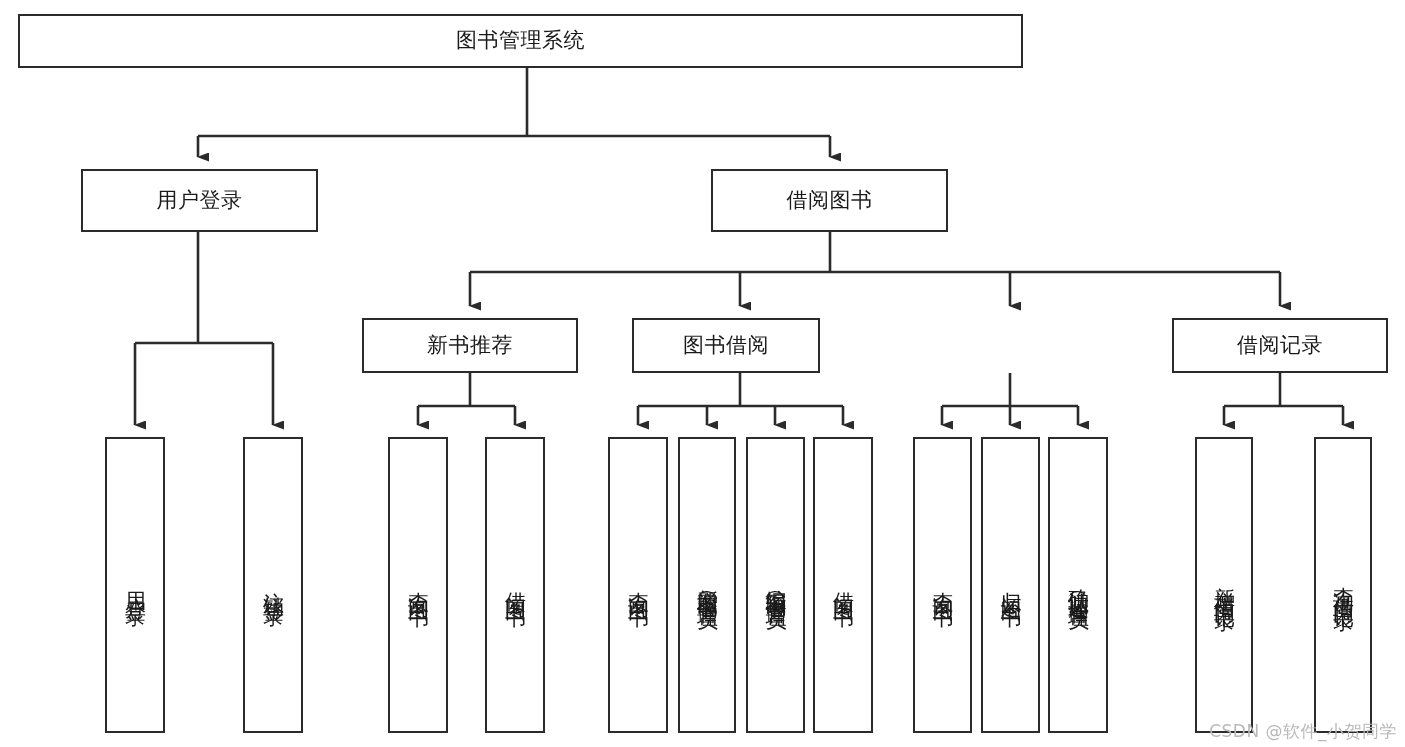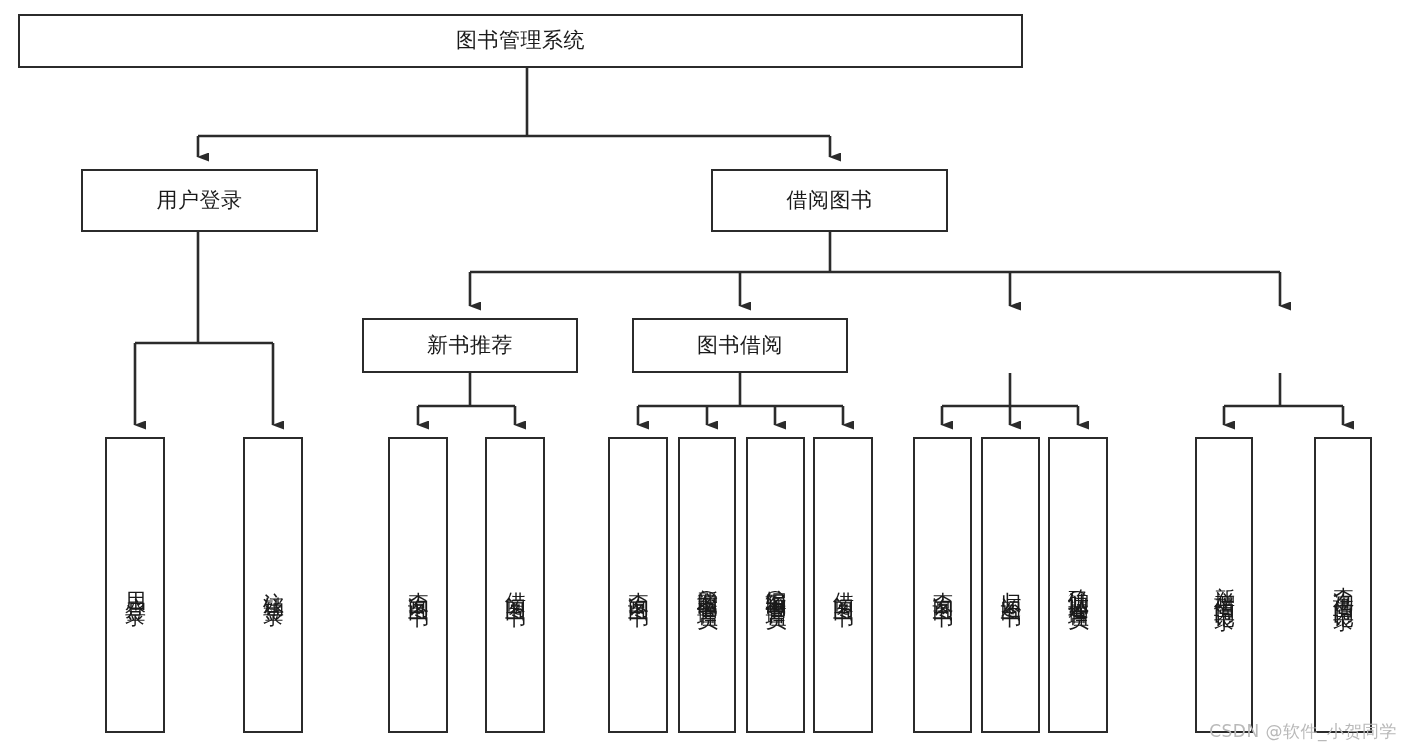--- a/index.html
+++ b/index.html
@@ -134,22 +134,25 @@
   <div class="node-box horiz" id="box-l2-0" style="left: 81px; top: 169px; width: 237px; height: 63px;">
     <span class="node-label">用户登录</span>
   </div>
   <div class="node-box horiz" id="box-l2-1" style="left: 711px; top: 169px; width: 237px; height: 63px;">
     <span class="node-label">借阅图书</span>
   </div>
 
   <div class="node-box horiz" id="box-l3-0" style="left: 362px; top: 318px; width: 216px; height: 55px;">
     <span class="node-label">新书推荐</span>
   </div>
-  <div class="node-box horiz" id="box-l3-1" style="left: 632px; top: 318px; width: 216px; height: 55px;">
+  <div class="node-box horiz" id="box-l3-1" style="left: 632px; top: 318px; width: 188px; height: 55px;">
     <span class="node-label">图书借阅</span>
+  </div>
+  <div class="node-box horiz" id="box-l3-3" style="left: 1172px; top: 318px; width: 216px; height: 55px;">
+    <span class="node-label">借阅记录</span>
   </div>
 
   <div class="node-box vert" id="box-leaf-0" style="left: 105px; top: 437px; width: 60px; height: 296px;">
     <span class="node-label">用户登录</span>
   </div>
   <div class="node-box vert" id="box-leaf-1" style="left: 243px; top: 437px; width: 60px; height: 296px;">
     <span class="node-label">注销登录</span>
   </div>
   <div class="node-box vert" id="box-leaf-2" style="left: 388px; top: 437px; width: 60px; height: 296px;">
     <span class="node-label">查询图书</span>

